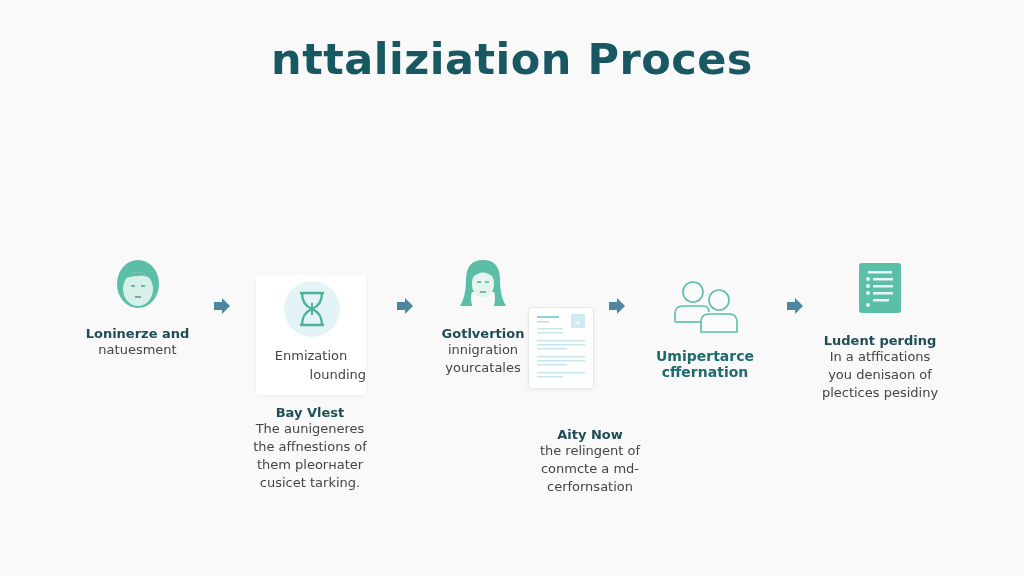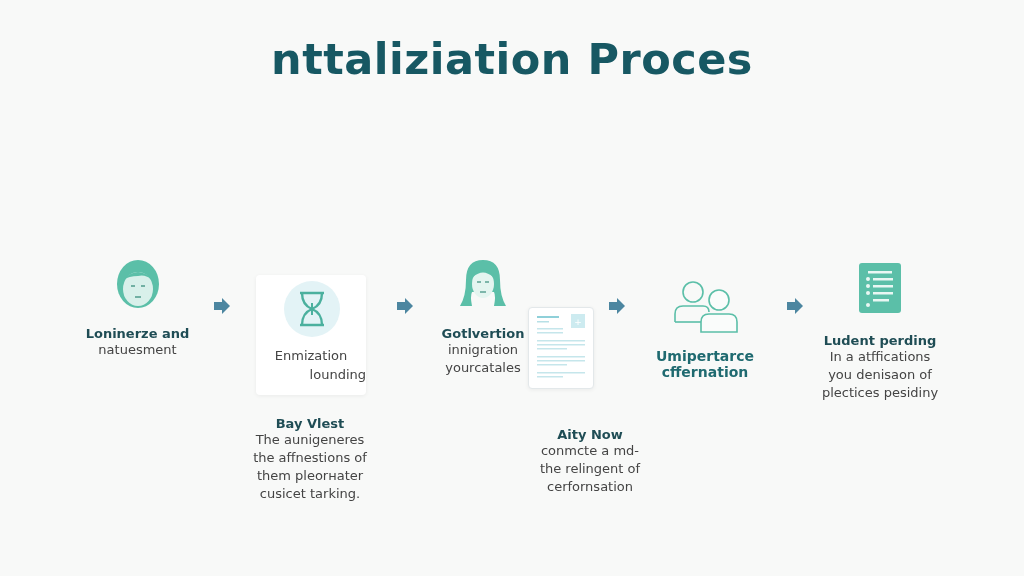--- a/index.html
+++ b/index.html
@@ -141,26 +141,26 @@
       <rect x="15" y="37" width="16" height="2.5" fill="#e9f7f3"></rect>
       <circle cx="10" cy="43" r="2" fill="#e9f7f3"></circle>
     </svg>
   </div>
   <div class="center label-bold" style="margin-top:19px;">Ludent perding</div>
   <div class="center txt">In a atffications</div>
   <div class="center txt">you denisaon of</div>
   <div class="center txt">plectices pesidiny</div>
 </div>
 
-<div class="abs" style="left:240px; top:416px; width:140px;">
+<div class="abs" style="left:240px; top:405px; width:140px;">
   <div class="center label-bold">Bay Vlest</div>
   <div class="center txt">The aunigeneres</div>
   <div class="center txt">the affnestions of</div>
   <div class="center txt">them pleorнater</div>
   <div class="center txt">cusicet tarking.</div>
 </div>
 
 <div class="abs" style="left:520px; top:427px; width:140px;">
   <div class="center label-bold">Aity Now</div>
+  <div class="center txt">the relingent of</div>
   <div class="center txt">conmcte a md-</div>
-  <div class="center txt">the relingent of</div>
   <div class="center txt">cerfornsation</div>
 </div>
 
 </body></html>

